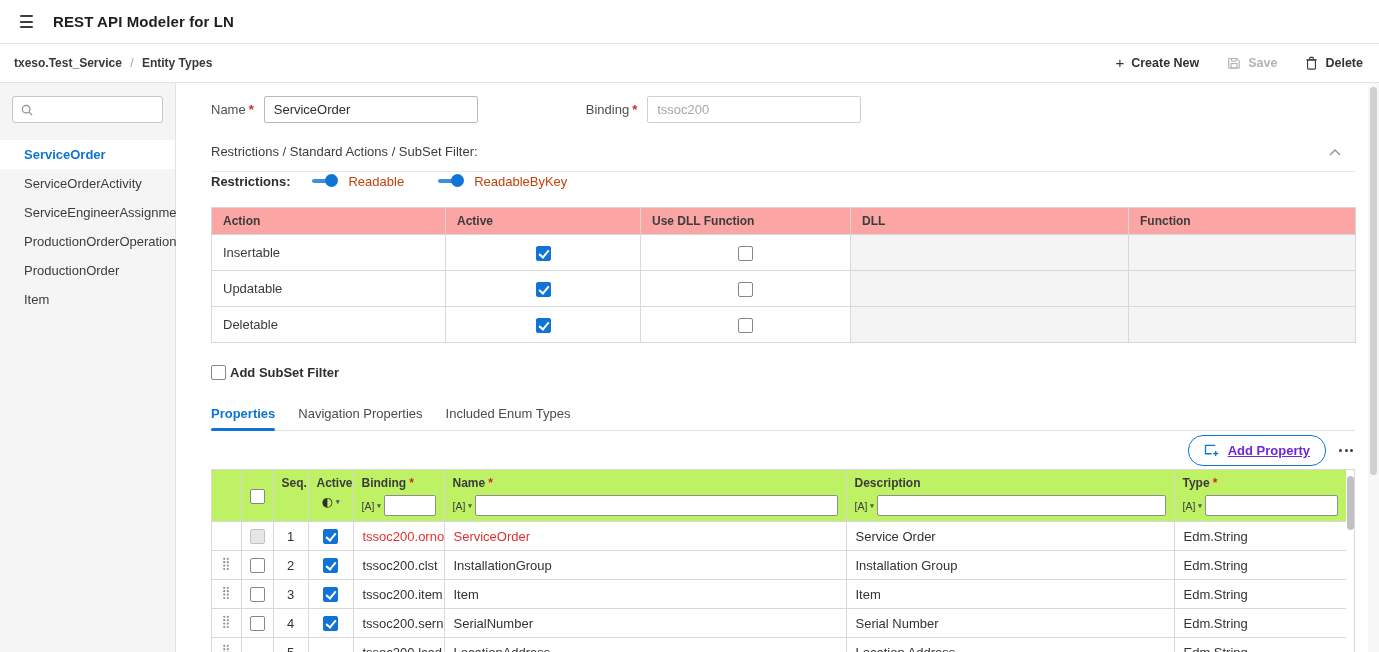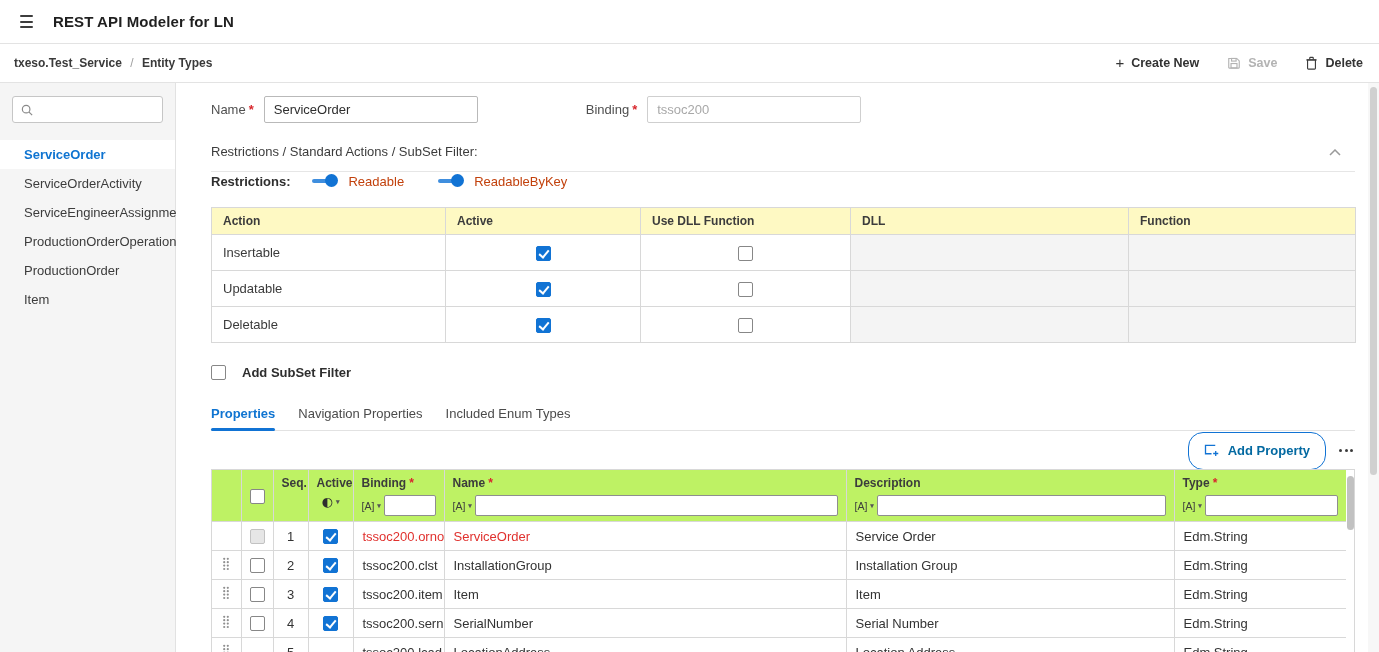--- a/index.html
+++ b/index.html
@@ -51,35 +51,35 @@
   .toggle .track{ position:absolute; left:0; top:5px; width:22px; height:4px; border-radius:2px; background:#3f8ede; }
   .toggle .knob{ position:absolute; right:0; top:0; width:13px; height:13px; border-radius:50%; background:#1173d4; }
   .t-label{ margin-left:10px; color:#c2410c; }
   
   .cb{ width:15px; height:15px; border:1px solid #878787; border-radius:2px; background:#fff; display:inline-block; position:relative; cursor:pointer; vertical-align:middle; }
   .cb.checked{ background:#1173d4; border-color:#1173d4; }
   .cb.checked::after{ content:""; position:absolute; left:4px; top:1px; width:4px; height:8px; border:solid #fff; border-width:0 2px 2px 0; transform:rotate(40deg); }
   .cb.disabled{ background:#e6e6e6; border-color:#c2c2c2; cursor:default; }
   
   .atable{ margin-top:17px; width:1144px; border-collapse:collapse; table-layout:fixed; }
-  .atable th{ background:#fef9c3; border:1px solid #d8d8d8; font-weight:700; text-align:left; padding:6px 11px; font-size:12px; color:#3c3c3c; height:27px; }
+  .atable th{ background:#fca5a5; border:1px solid #d8d8d8; font-weight:700; text-align:left; padding:6px 11px; font-size:12px; color:#3c3c3c; height:27px; }
   .atable td{ border:1px solid #d8d8d8; height:36px; padding:0 11px; font-size:13px; color:#3a3a3a; background:#fff; }
   .atable td.c{ text-align:center; }
   .atable td.dis{ background:#f4f4f4; }
   
-  .subset-row{ margin-top:22px; display:flex; align-items:center; gap:16px; }
+  .subset-row{ margin-top:22px; display:flex; align-items:center; gap:4px; }
   .subset-label{ font-weight:700; font-size:13px; color:#2e2e2e; }
   
   .tabs{ display:flex; margin-top:26px; width:1144px; border-bottom:1px solid #e2e2e2; }
   .tab{ padding-bottom:9px; margin-right:23px; font-size:13px; color:#4b4b4b; cursor:pointer; position:relative; }
   .tab.active{ color:#0f74d1; font-weight:700; }
   .tab.active::after{ content:""; position:absolute; left:0; right:0; bottom:-1px; height:3px; background:#1173d4; border-radius:2px; }
   
   .props-toolbar{ display:flex; justify-content:flex-end; align-items:center; gap:11px; margin-top:5px; width:1144px; height:29px; }
-  .add-prop{ display:flex; align-items:center; gap:8px; height:38px; padding:0 15px; border:1px solid #1173d4; border-radius:15px; color:#0369a1; font-weight:700; font-size:13px; background:#fff; font-family:inherit; cursor:pointer; }
+  .add-prop{ display:flex; align-items:center; gap:8px; height:31px; padding:0 15px; border:1px solid #1173d4; border-radius:15px; color:#6d28d9; font-weight:700; font-size:13px; background:#fff; font-family:inherit; cursor:pointer;text-decoration:underline; }
   .more{ background:none; border:none; display:flex; gap:2.5px; align-items:center; cursor:pointer; padding:4px 2px; }
   .more span{ width:3px; height:3px; border-radius:50%; background:#3c3c3c; display:block; }
   
   .ptable-wrap{ margin-top:4px; width:1144px; border:1px solid #d8d8d8; display:flex; position:relative; background:#fff; }
   .ptable{ width:1134px; border-collapse:collapse; table-layout:fixed; flex:none; }
   .ptable th{ background:#bef264; border:1px solid #d8d8d8; border-top:none; padding:6px 8px 5px 8px; vertical-align:top; text-align:left; height:50px; }
   .ptable th:first-child, .ptable td:first-child{ border-left:none; }
   .ptable th:last-child, .ptable td:last-child{ border-right:none; }
   .th-label{ font-size:12px; font-weight:700; color:#3c3c3c; white-space:nowrap; }
   .th-filter{ display:flex; align-items:center; gap:3px; margin-top:5px; }

